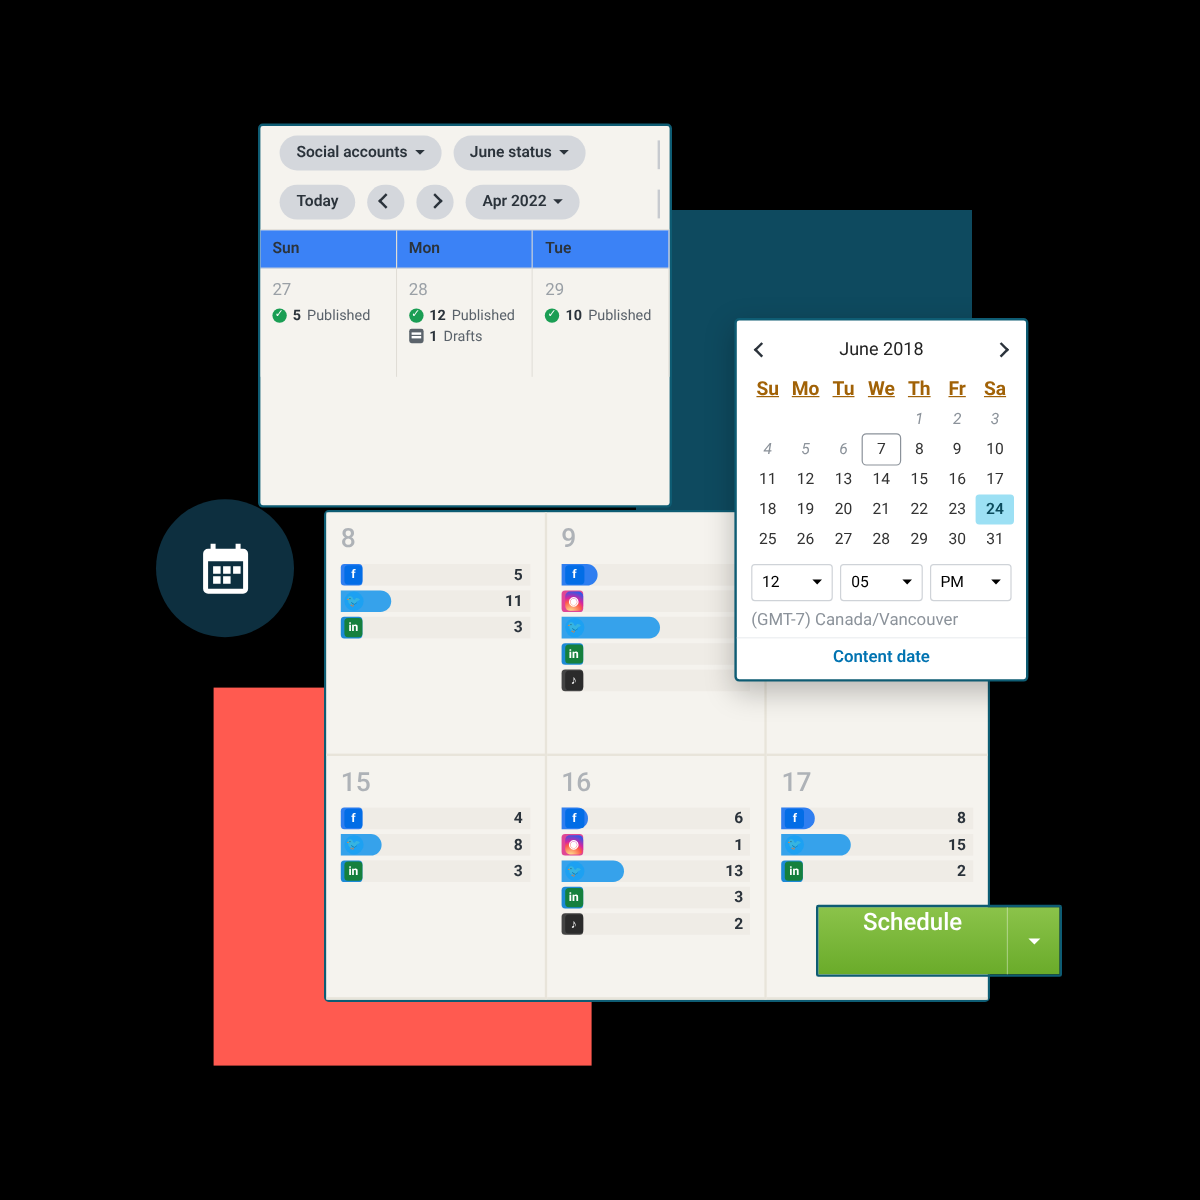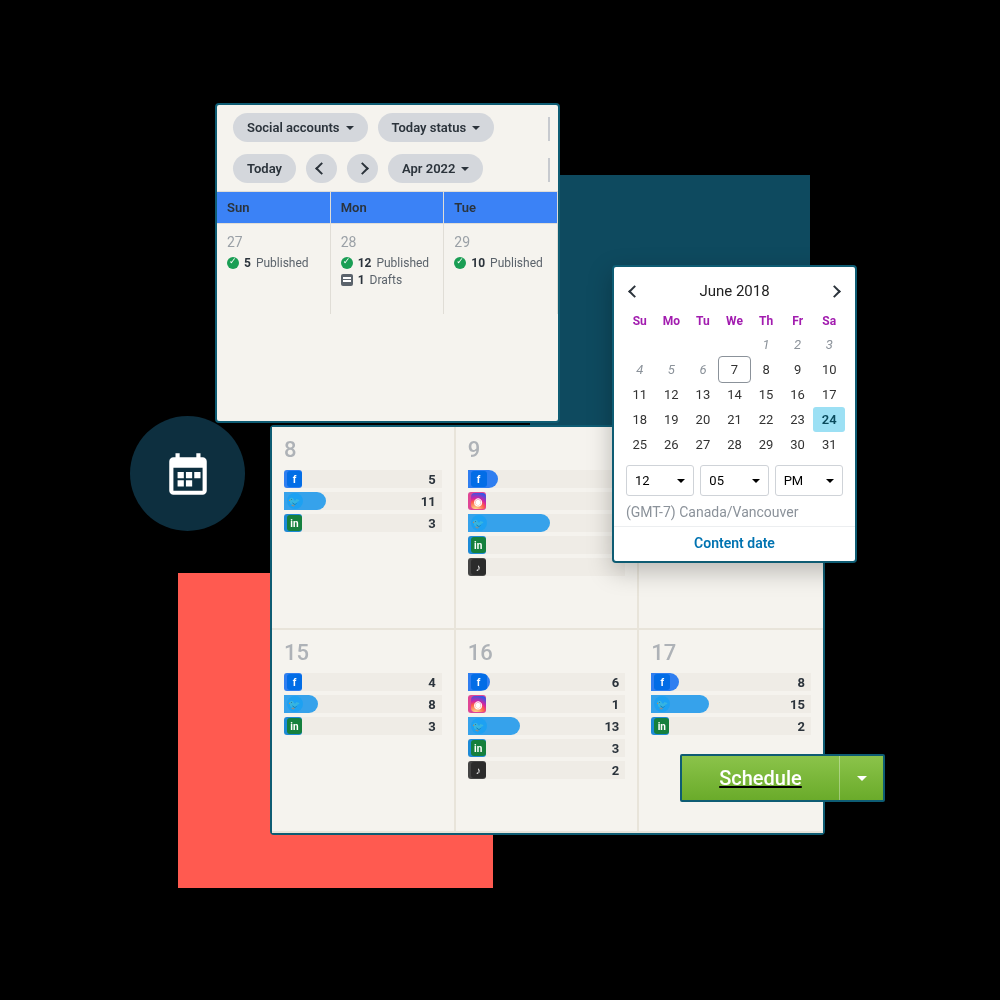--- a/index.html
+++ b/index.html
@@ -208,22 +208,23 @@
   .picker-arrow {
     cursor: pointer; font-size: 16px; color: #555;
     padding: 4px;
   }
   .picker-dow, .picker-row {
     display: grid; grid-template-columns: repeat(7, 1fr);
     padding: 0 10px;
     text-align: center;
   }
   .picker-dow span {
-    font-size: 12px; font-weight: 700; color: #a21caf;
+    font-size: 16px; font-weight: 700; color: #a16207;
     padding: 4px 0;
+    text-decoration: underline;
   }
   .picker-row span {
     font-size: 13px; color: #333;
     padding: 5px 0;
     cursor: pointer;
     border-radius: 3px;
   }
   .picker-row span.other { color: #8b929a; font-style: italic; }
   .picker-row span.today { outline: 1px solid #8b929a; }
   .picker-row span.selected { background: #9ce0f4; color: #0a4a5c; font-weight: 600; }
@@ -247,27 +248,26 @@
     text-align: center;
     padding: 8px 0 4px;
     border-top: 1px solid #eceef0;
     color: #0073b1; font-size: 14px; font-weight: 600;
     cursor: pointer;
   }
 
   
   .schedule-btn {
     left: 680px; top: 754px;
-    width: 205px; height: 48px;
+    width: 205px; height: 60px;
     border: 2px solid #0e5c73;
     background: linear-gradient(#8bc34a, #6aab2a);
     border-radius: 2px;
-    display: flex; align-items: center;
+    display: flex; 
     cursor: pointer;
-    text-decoration: underline;
   }
   .schedule-btn .label {
     flex: 1; text-align: center;
     color: #fff; font-size: 20px; font-weight: 500;
   }
   .schedule-btn .drop {
     width: 44px; height: 100%;
     border-left: 1px solid rgba(255,255,255,0.35);
     display: flex; align-items: center; justify-content: center;
     color: #fff;
@@ -294,21 +294,21 @@
 <div class="layer block-teal"></div>
 <div class="layer block-coral"></div>
 
 <div class="layer planner">
   <div class="planner-pills" style="position:relative;">
     <div class="pill">
       <span>Social accounts</span>
       <span class="chev"></span>
     </div>
     <div class="pill">
-      <span>Today status</span>
+      <span>June status</span>
       <span class="chev"></span>
     </div>
     <div class="planner-divider-right" style="top:12px;"></div>
   </div>
   <div class="planner-pills pill-row2" style="position:relative;">
     <div class="pill">Today</div>
     <div class="pill icon-only">
         <span class="chev-left"></span>
       </div>
     <div class="pill icon-only">

